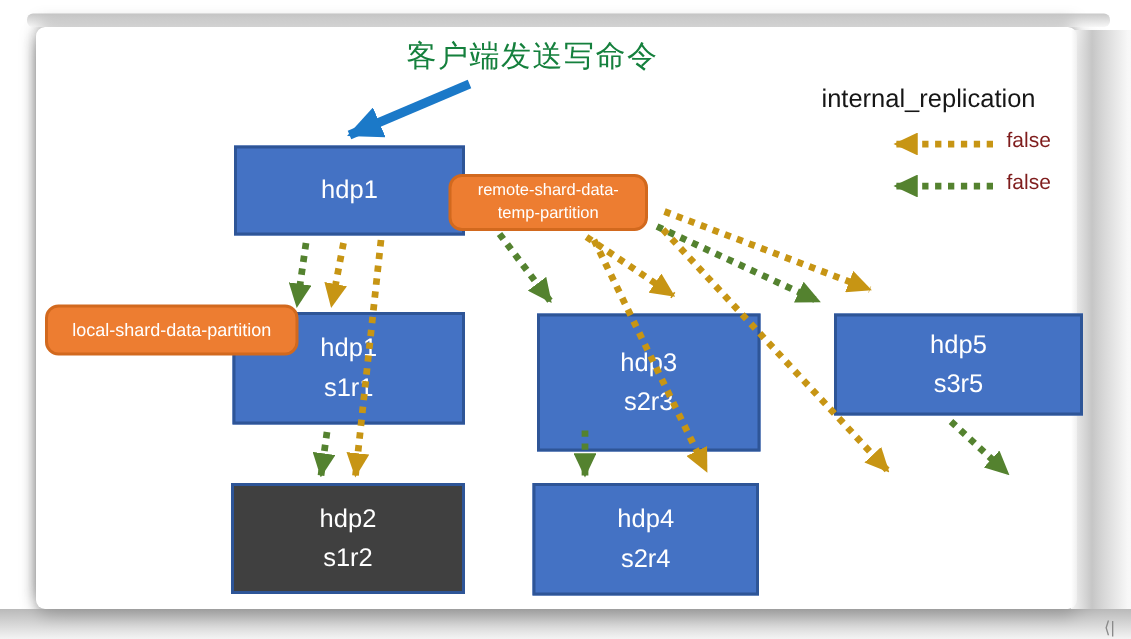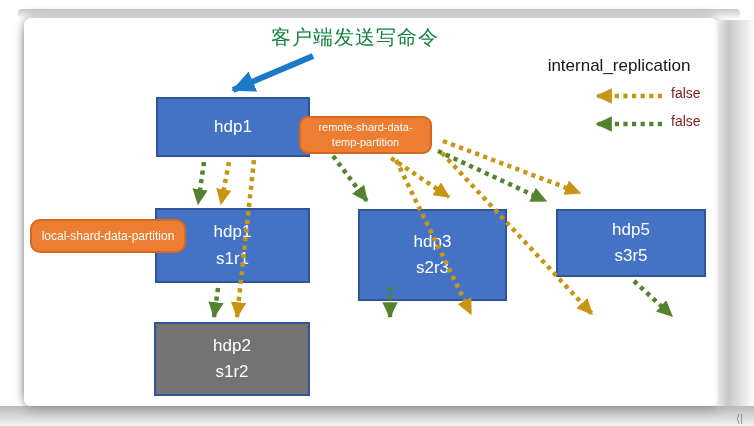--- a/index.html
+++ b/index.html
@@ -27,30 +27,30 @@
 
   .title{position:absolute;left:253px;top:24px;width:204px;text-align:center;
     font-size:20px;color:#15803d;letter-spacing:1px;z-index:2;}
 
   .node{position:absolute;display:flex;flex-direction:column;align-items:center;
     justify-content:center;color:#ffffff;font-size:17px;line-height:1.55;
     border:2px solid;box-sizing:border-box;z-index:2;text-align:center;}
   .n-distribute{left:156px;top:97px;width:154px;height:60px;line-height:1.35;}
   .n-hdp1{left:155px;top:208px;width:155px;height:75px;}
   .n-hdp3{left:358px;top:209px;width:149px;height:92px;}
-  .n-hdp5{left:556px;top:209px;width:150px;height:68px;}
+  .n-hdp5{left:556px;top:209px;width:166px;height:68px;}
   .n-hdp2{left:154px;top:322px;width:156px;height:74px;}
   .n-hdp4{left:355px;top:322px;width:151px;height:75px;}
   .n-hdp6{left:557px;top:322px;width:149px;height:72px;}
 
   .callout{position:absolute;display:flex;align-items:center;justify-content:center;
     color:#ffffff;border:2px solid;border-radius:9px;box-sizing:border-box;
     text-align:center;z-index:5;}
   .callout-remote{left:299px;top:116px;width:133px;height:38px;font-size:11px;line-height:1.35;}
-  .callout-local{left:30px;top:219px;width:156px;height:34px;font-size:12px;border-radius:10px;}
+  .callout-local{left:30px;top:203px;width:169px;height:34px;font-size:12px;}
 
   .legend-title{position:absolute;left:523px;top:56px;width:192px;text-align:center;
     font-size:17px;color:#161616;z-index:2;}
   .legend-label{position:absolute;font-size:14px;color:#7f1d1d;z-index:2;}
   .legend-label-false{left:671px;top:85px;}
   .legend-label-true{left:671px;top:113px;}
 
   #arrows{position:absolute;left:0;top:0;z-index:3;}
 </style>
 </head>
@@ -75,23 +75,27 @@
     <span>s1r1</span>
   </div>
   <div class="node n-hdp3" style="background: rgb(68, 114, 196); border-color: rgb(46, 85, 151);">
     <span>hdp3</span>
     <span>s2r3</span>
   </div>
   <div class="node n-hdp5" style="background: rgb(68, 114, 196); border-color: rgb(46, 85, 151);">
     <span>hdp5</span>
     <span>s3r5</span>
   </div>
-  <div class="node n-hdp2" style="background: #737373; border-color: rgb(46, 85, 151);">
+  <div class="node n-hdp2" style="background: #404040; border-color: rgb(46, 85, 151);">
     <span>hdp2</span>
     <span>s1r2</span>
+  </div>
+  <div class="node n-hdp4" style="background: rgb(68, 114, 196); border-color: rgb(46, 85, 151);">
+    <span>hdp4</span>
+    <span>s2r4</span>
   </div>
 
   <div class="callout callout-remote" style="background: rgb(237, 125, 49); border-color: rgb(210, 105, 30); align-items: center;">
     <span><span>remote-shard-data-</span><br><span>temp-partition</span></span>
   </div>
   <div class="callout callout-local" style="background: rgb(237, 125, 49); border-color: rgb(210, 105, 30);">
     <span>local-shard-data-partition</span>
   </div>
 
   <div class="legend-title">internal_replication</div>

